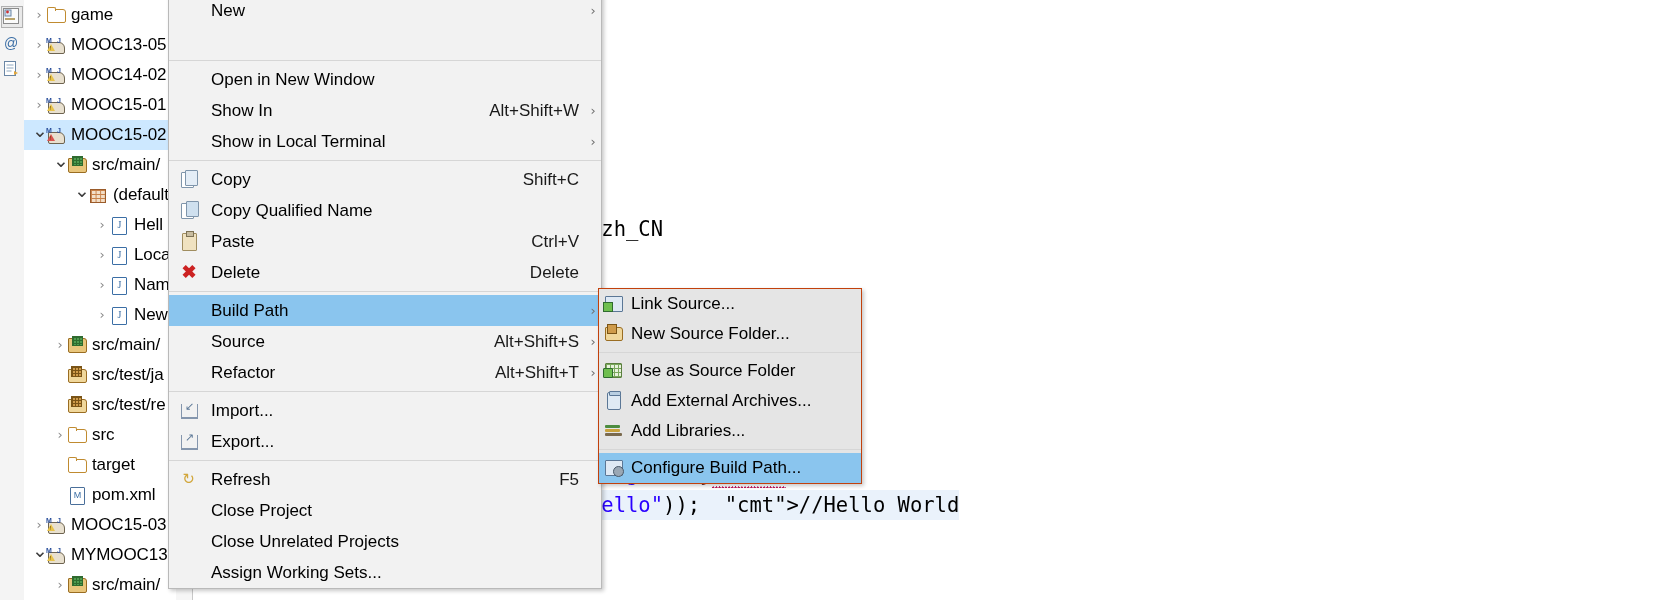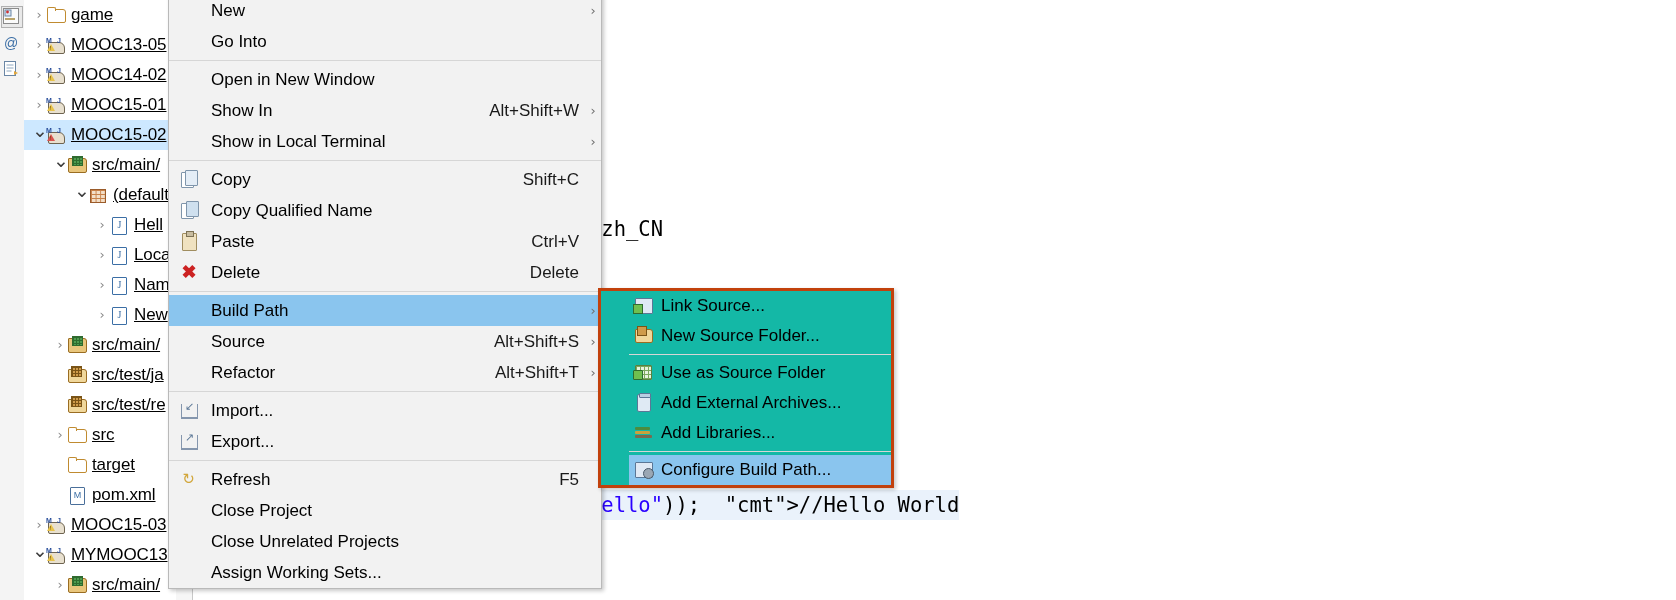--- a/index.html
+++ b/index.html
@@ -31,21 +31,21 @@
     position:relative;height:30px;line-height:30px;white-space:nowrap;
     display:flex;align-items:center;
   }
   .trow.sel{background:#cde8ff;}
   .twist{
     width:14px;text-align:center;color:#8a8a8a;font-size:13px;flex:0 0 14px;
     font-family:"DejaVu Sans",sans-serif;
   }
   .twist.open{color:#3c3c3c;}
   .tico{flex:0 0 20px;width:20px;height:18px;position:relative;margin-right:5px;}
-  .tlabel{font-size:17px;letter-spacing:-.1px;text-decoration:underline;}
+  .tlabel{font-size:17px;letter-spacing:-.1px;}
 
   
   .ic-folder{
     position:absolute;left:1px;top:3px;width:17px;height:12px;
     background:#fff;border:1.4px solid #c08b30;border-radius:1px 3px 2px 2px;
   }
   .ic-folder:before{
     content:"";position:absolute;left:-1.4px;top:-3.4px;width:7px;height:3px;
     background:#fff;border:1.4px solid #c08b30;border-bottom:none;border-radius:2px 2px 0 0;
   }
@@ -163,24 +163,23 @@
   .mi-arrow{
     flex:0 0 16px;text-align:center;font-size:13px;color:#6e6e6e;
     font-family:"DejaVu Sans",sans-serif;
   }
   .mi-arrow.blank{visibility:hidden;}
   .msep{height:1px;background:#d6d6d6;margin:3px 0;}
 
   
   .submenu{
     position:absolute;left:598px;top:288px;width:262px;
-    background:#14b8a6;border:3px solid #c2410c;
+    background:#e5e5e5;border:1px solid #c2410c;
     box-shadow:2px 2px 4px rgba(0,0,0,.22);
     font-size:17px;
-    padding-left:28px;
   }
   .submenu .mi-ico{flex:0 0 32px;width:32px;}
   .submenu .mi{height:30px;line-height:30px;}
 
   
   .g-copy{
     position:absolute;left:12px;top:2px;width:11px;height:14px;
     background:#ffffff;border:1.3px solid #7f95ab;border-radius:1px;
   }
   .g-copy:after{
@@ -481,21 +480,20 @@
 
   <div class="menu" id="menu-host">
       <div class="mi">
         <span class="mi-ico"></span>
         <span class="mi-lbl">New</span>
         <span class="mi-key"></span>
         <span class="mi-arrow">›</span>
       </div>
       <div class="mi">
         <span class="mi-ico"></span>
-        <span class="mi-lbl">Go Into</span>
         <span class="mi-key"></span>
         <span class="mi-arrow blank">›</span>
       </div>
       <div class="msep"></div>
       <div class="mi">
         <span class="mi-ico"></span>
         <span class="mi-lbl">Open in New Window</span>
         <span class="mi-key"></span>
         <span class="mi-arrow blank">›</span>
       </div>

